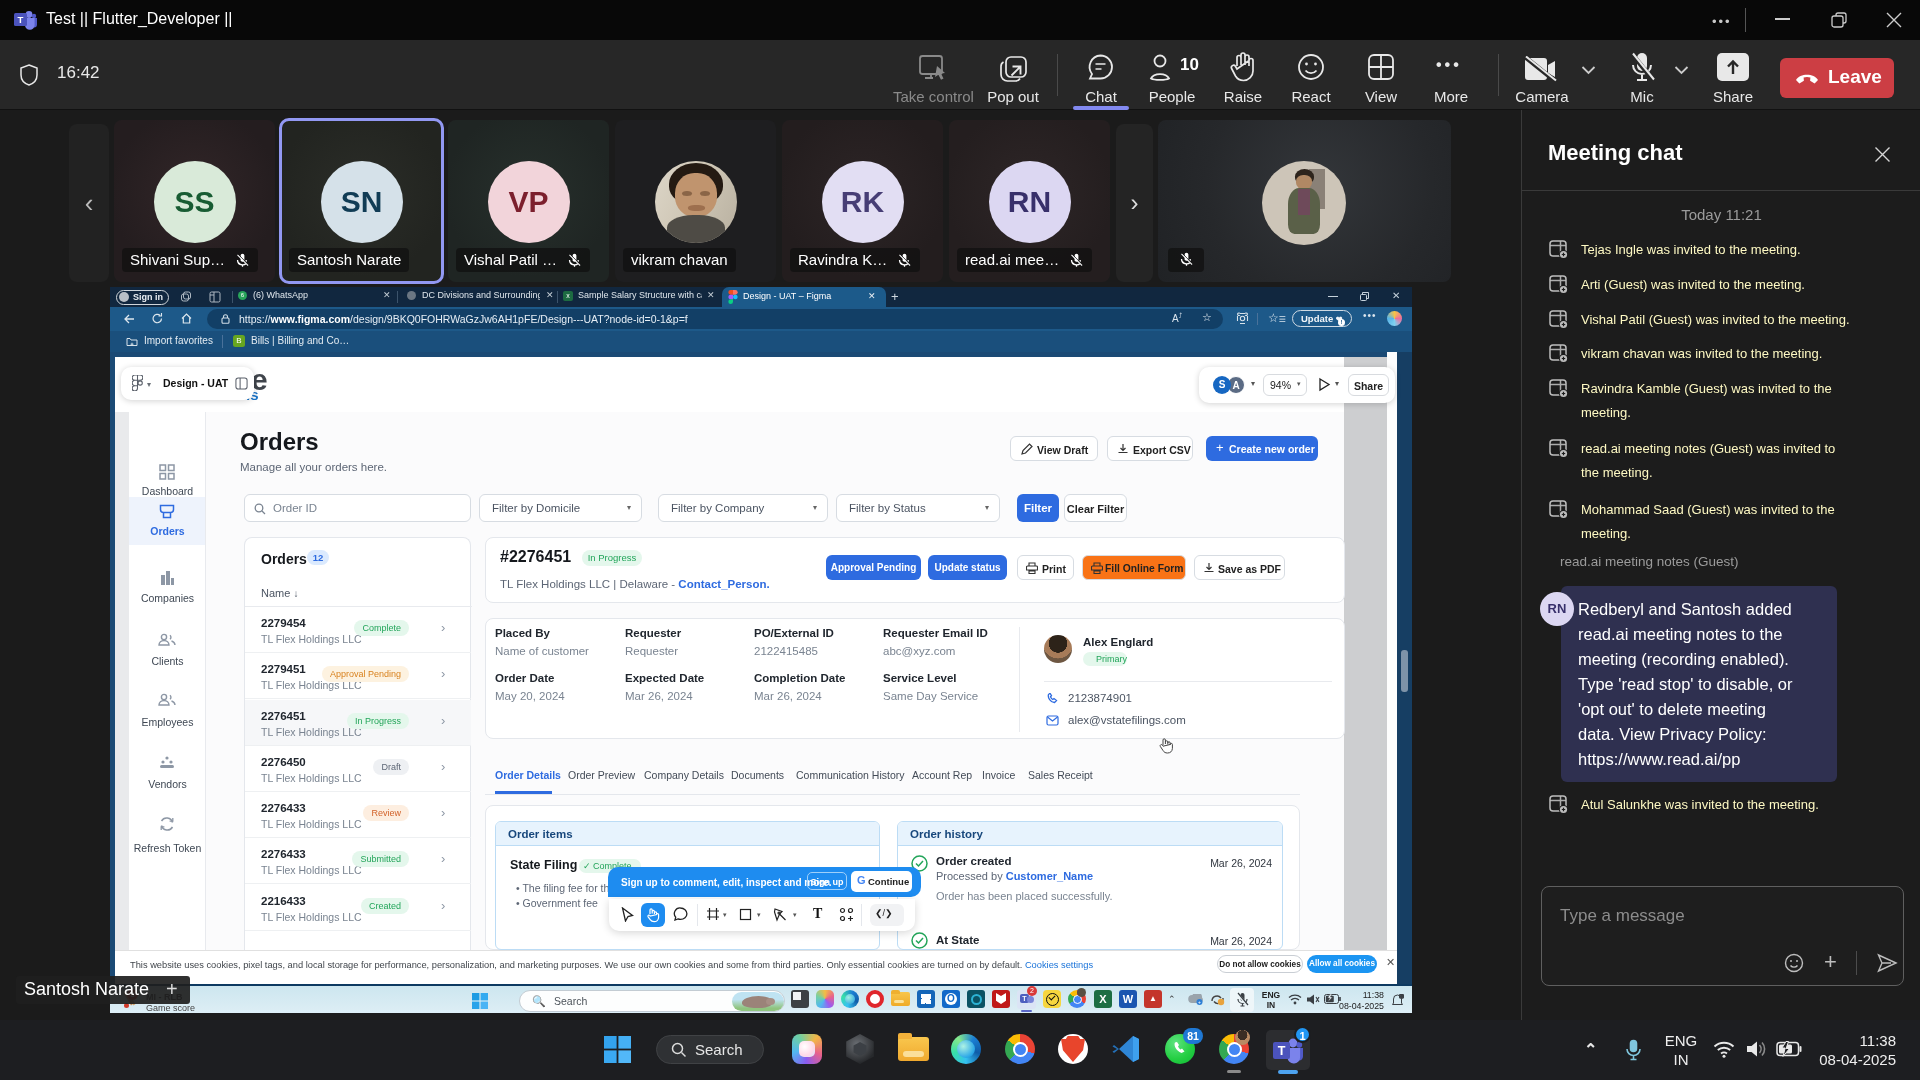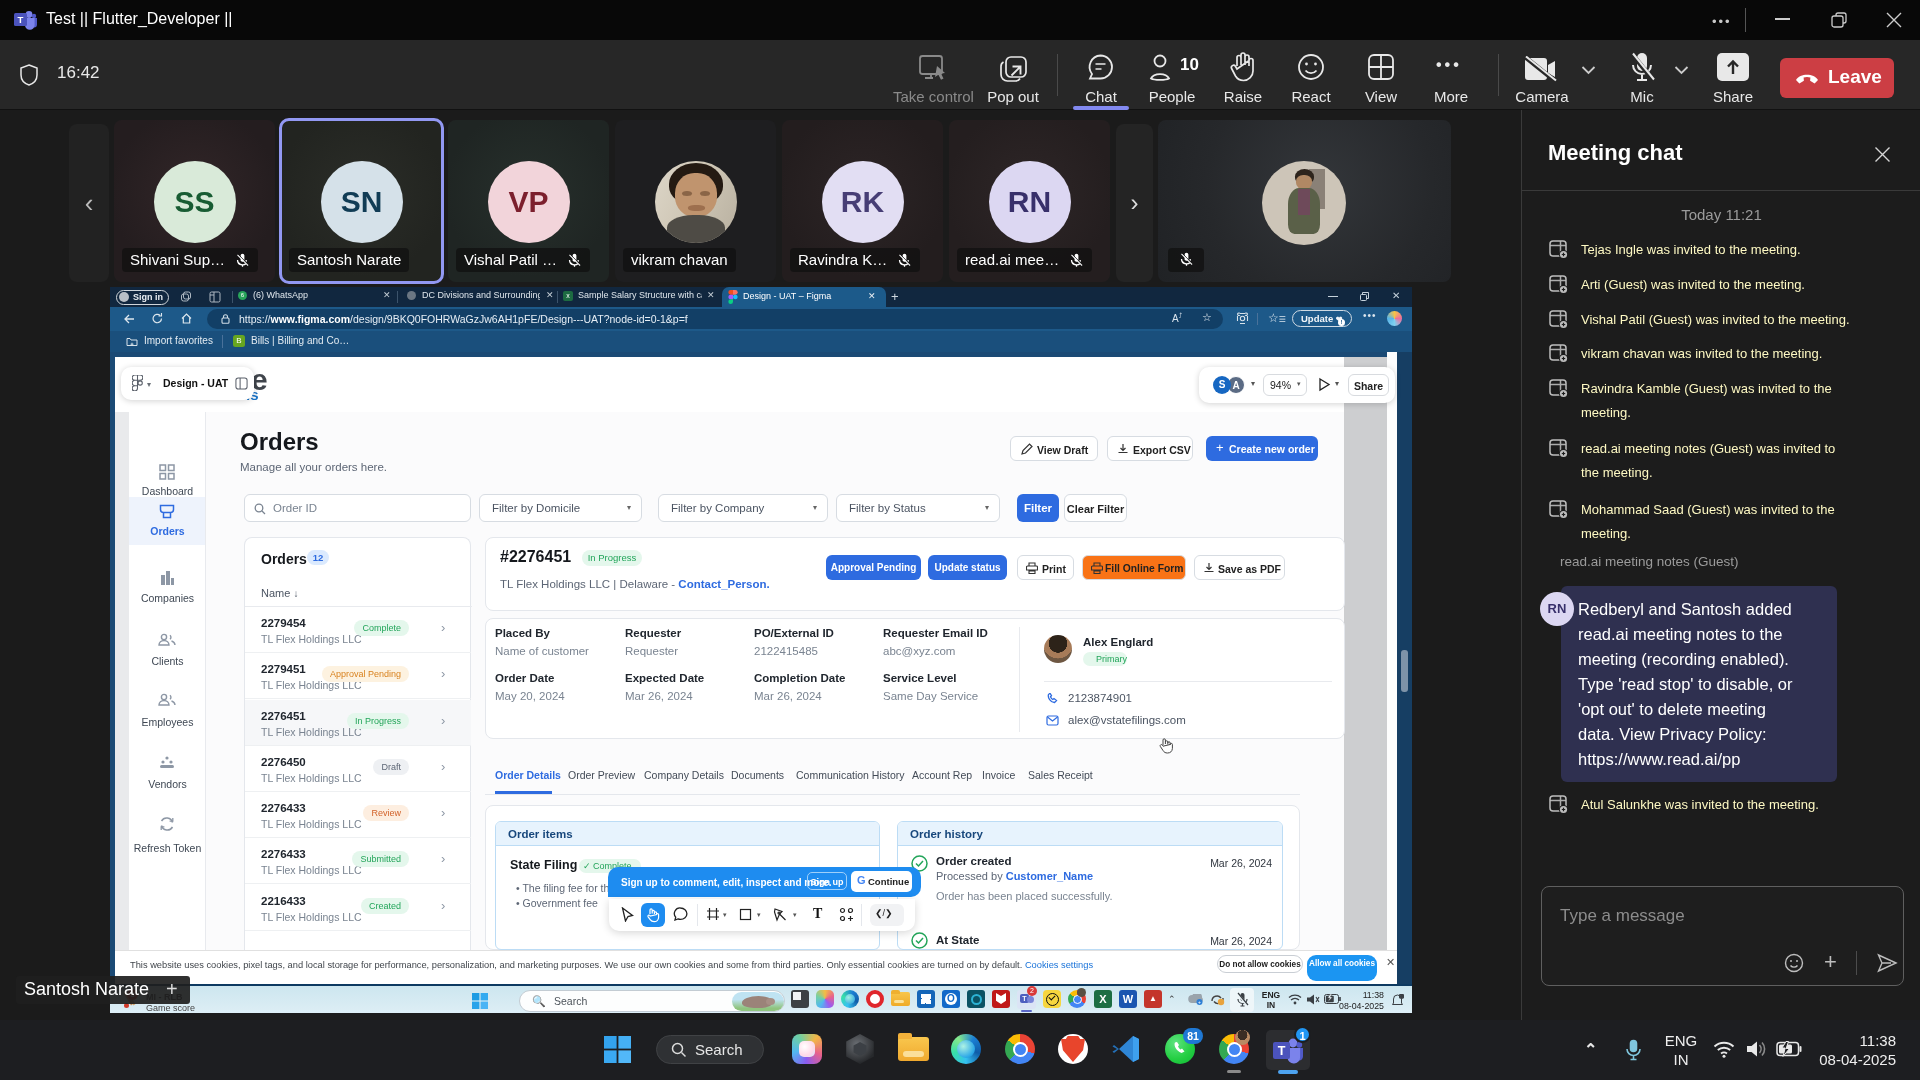--- a/index.html
+++ b/index.html
@@ -478,21 +478,21 @@
             <u>›</u>
           </div>
         <div class="orow" style="top:347px">
             <b>2216433</b>
             <i>TL Flex Holdings LLC</i>
             <em style="background:#e4f7ec;color:#23a55a">Created</em>
             <u>›</u>
           </div>
       </div>
 
-      <div class="abs" style="left:370px;top:125px;width:860px;height:74px;background:#fff;border:1px solid #e4e7ec;border-radius:8px">
+      <div class="abs" style="left:370px;top:125px;width:860px;height:66px;background:#fff;border:1px solid #e4e7ec;border-radius:8px">
         <div class="abs" style="left:14px;top:10px;font-size:16px;font-weight:bold;color:#15181d">#2276451</div>
         <div class="abs" style="left:96px;top:12px;width:60px;height:16px;background:#e4f7ec;border-radius:8px;color:#23a55a;font-size:9.5px;text-align:center;line-height:16px">In Progress</div>
         <div class="abs" style="left:14px;top:40px;font-size:11.5px;color:#5d6675">TL Flex Holdings LLC | Delaware - <b style="color:#2e6be0">Contact_Person.</b></div>
         <div class="abs" style="left:340px;top:17px;width:95px;height:25px;background:#2e6be0;border-radius:6px;color:#fff;font-size:10px;font-weight:bold;text-align:center;line-height:25px;white-space:nowrap">Approval Pending</div>
         <div class="abs" style="left:442px;top:17px;width:79px;height:25px;background:#2e6be0;border-radius:6px;color:#fff;font-size:10px;font-weight:bold;text-align:center;line-height:25px;white-space:nowrap">Update status</div>
         <div class="abs" style="left:531px;top:17px;width:57px;height:25px;border:1px solid #d7dce2;border-radius:6px;background:#fff">
           <svg class="abs" style="left:8px;top:6px" width="12" height="12" viewBox="0 0 12 12" fill="none" stroke="#333" stroke-width="1.1">
               <path d="M3 4V1h6v3M3 9h6v2.5H3zM1.5 4h9a1 1 0 0 1 1 1v3h-11V5a1 1 0 0 1 1-1z"></path>
             </svg>
           <span style="position:absolute;left:24px;top:7px;font-size:10.5px;font-weight:bold;color:#222;white-space:nowrap">Print</span>
@@ -634,21 +634,21 @@
         <div class="abs" style="left:252px;top:5px;width:1px;height:22px;background:#e4e7ec"></div>
         <div class="abs" style="left:261px;top:5px;width:34px;height:22px;background:#f1f2f4;border-radius:6px;text-align:left">
           <span style="position:absolute;left:5px;top:4px;font-size:9px;color:#222">❮/❯</span>
         </div>
       </div>
     </div>
 
     <div class="abs" style="left:5px;top:663px;width:1282px;height:34px;background:#fff;border-top:1px solid #e0e0e0">
       <div class="abs" style="left:15px;top:9px;font-size:9.3px;color:#41464c">This website uses cookies, pixel tags, and local storage for performance, personalization, and marketing purposes. We use our own cookies and some from third parties. Only essential cookies are turned on by default. <span style="color:#1a73d9">Cookies settings</span></div>
       <div class="abs" style="left:1102px;top:4px;width:86px;height:18px;border:1px solid #c9ced4;border-radius:9px;text-align:center;font-size:8.2px;color:#222;line-height:17px;font-weight:bold;white-space:nowrap">Do not allow cookies</div>
-      <div class="abs" style="left:1192px;top:4px;width:70px;height:26px;background:#1b95f2;border-radius:9px;text-align:center;font-size:8.2px;color:#fff;line-height:18px;font-weight:bold;white-space:nowrap">Allow all cookies</div>
+      <div class="abs" style="left:1192px;top:4px;width:70px;height:18px;background:#1b95f2;border-radius:9px;text-align:center;font-size:8.2px;color:#fff;line-height:18px;font-weight:bold;white-space:nowrap">Allow all cookies</div>
       <div class="abs" style="left:1271px;top:5px;color:#555;font-size:11px">✕</div>
     </div>
 
     <div class="abs" style="left:0;top:697px;width:1302px;height:29px;background:linear-gradient(180deg,#cde6ef,#ddeef5);border-top:2px solid #0e3a61">
       <svg class="abs" style="left:12px;top:5px" width="15" height="18" viewBox="0 0 15 18">
           <path d="M3 1l8 12-2 1.5L1.5 2z" fill="#c48a52"></path>
           <path d="M5.5 1l8 12-2 1.5L4 2z" fill="#d8a76a"></path>
           <circle cx="4.5" cy="14.5" r="2.5" fill="#d03a2a"></circle>
         </svg>
       <div class="abs" style="left:17px;top:3px;width:11px;height:11px;border-radius:50%;background:#ca2b1f;color:#fff;font-size:7.5px;font-weight:bold;text-align:center;line-height:11px">3</div>

